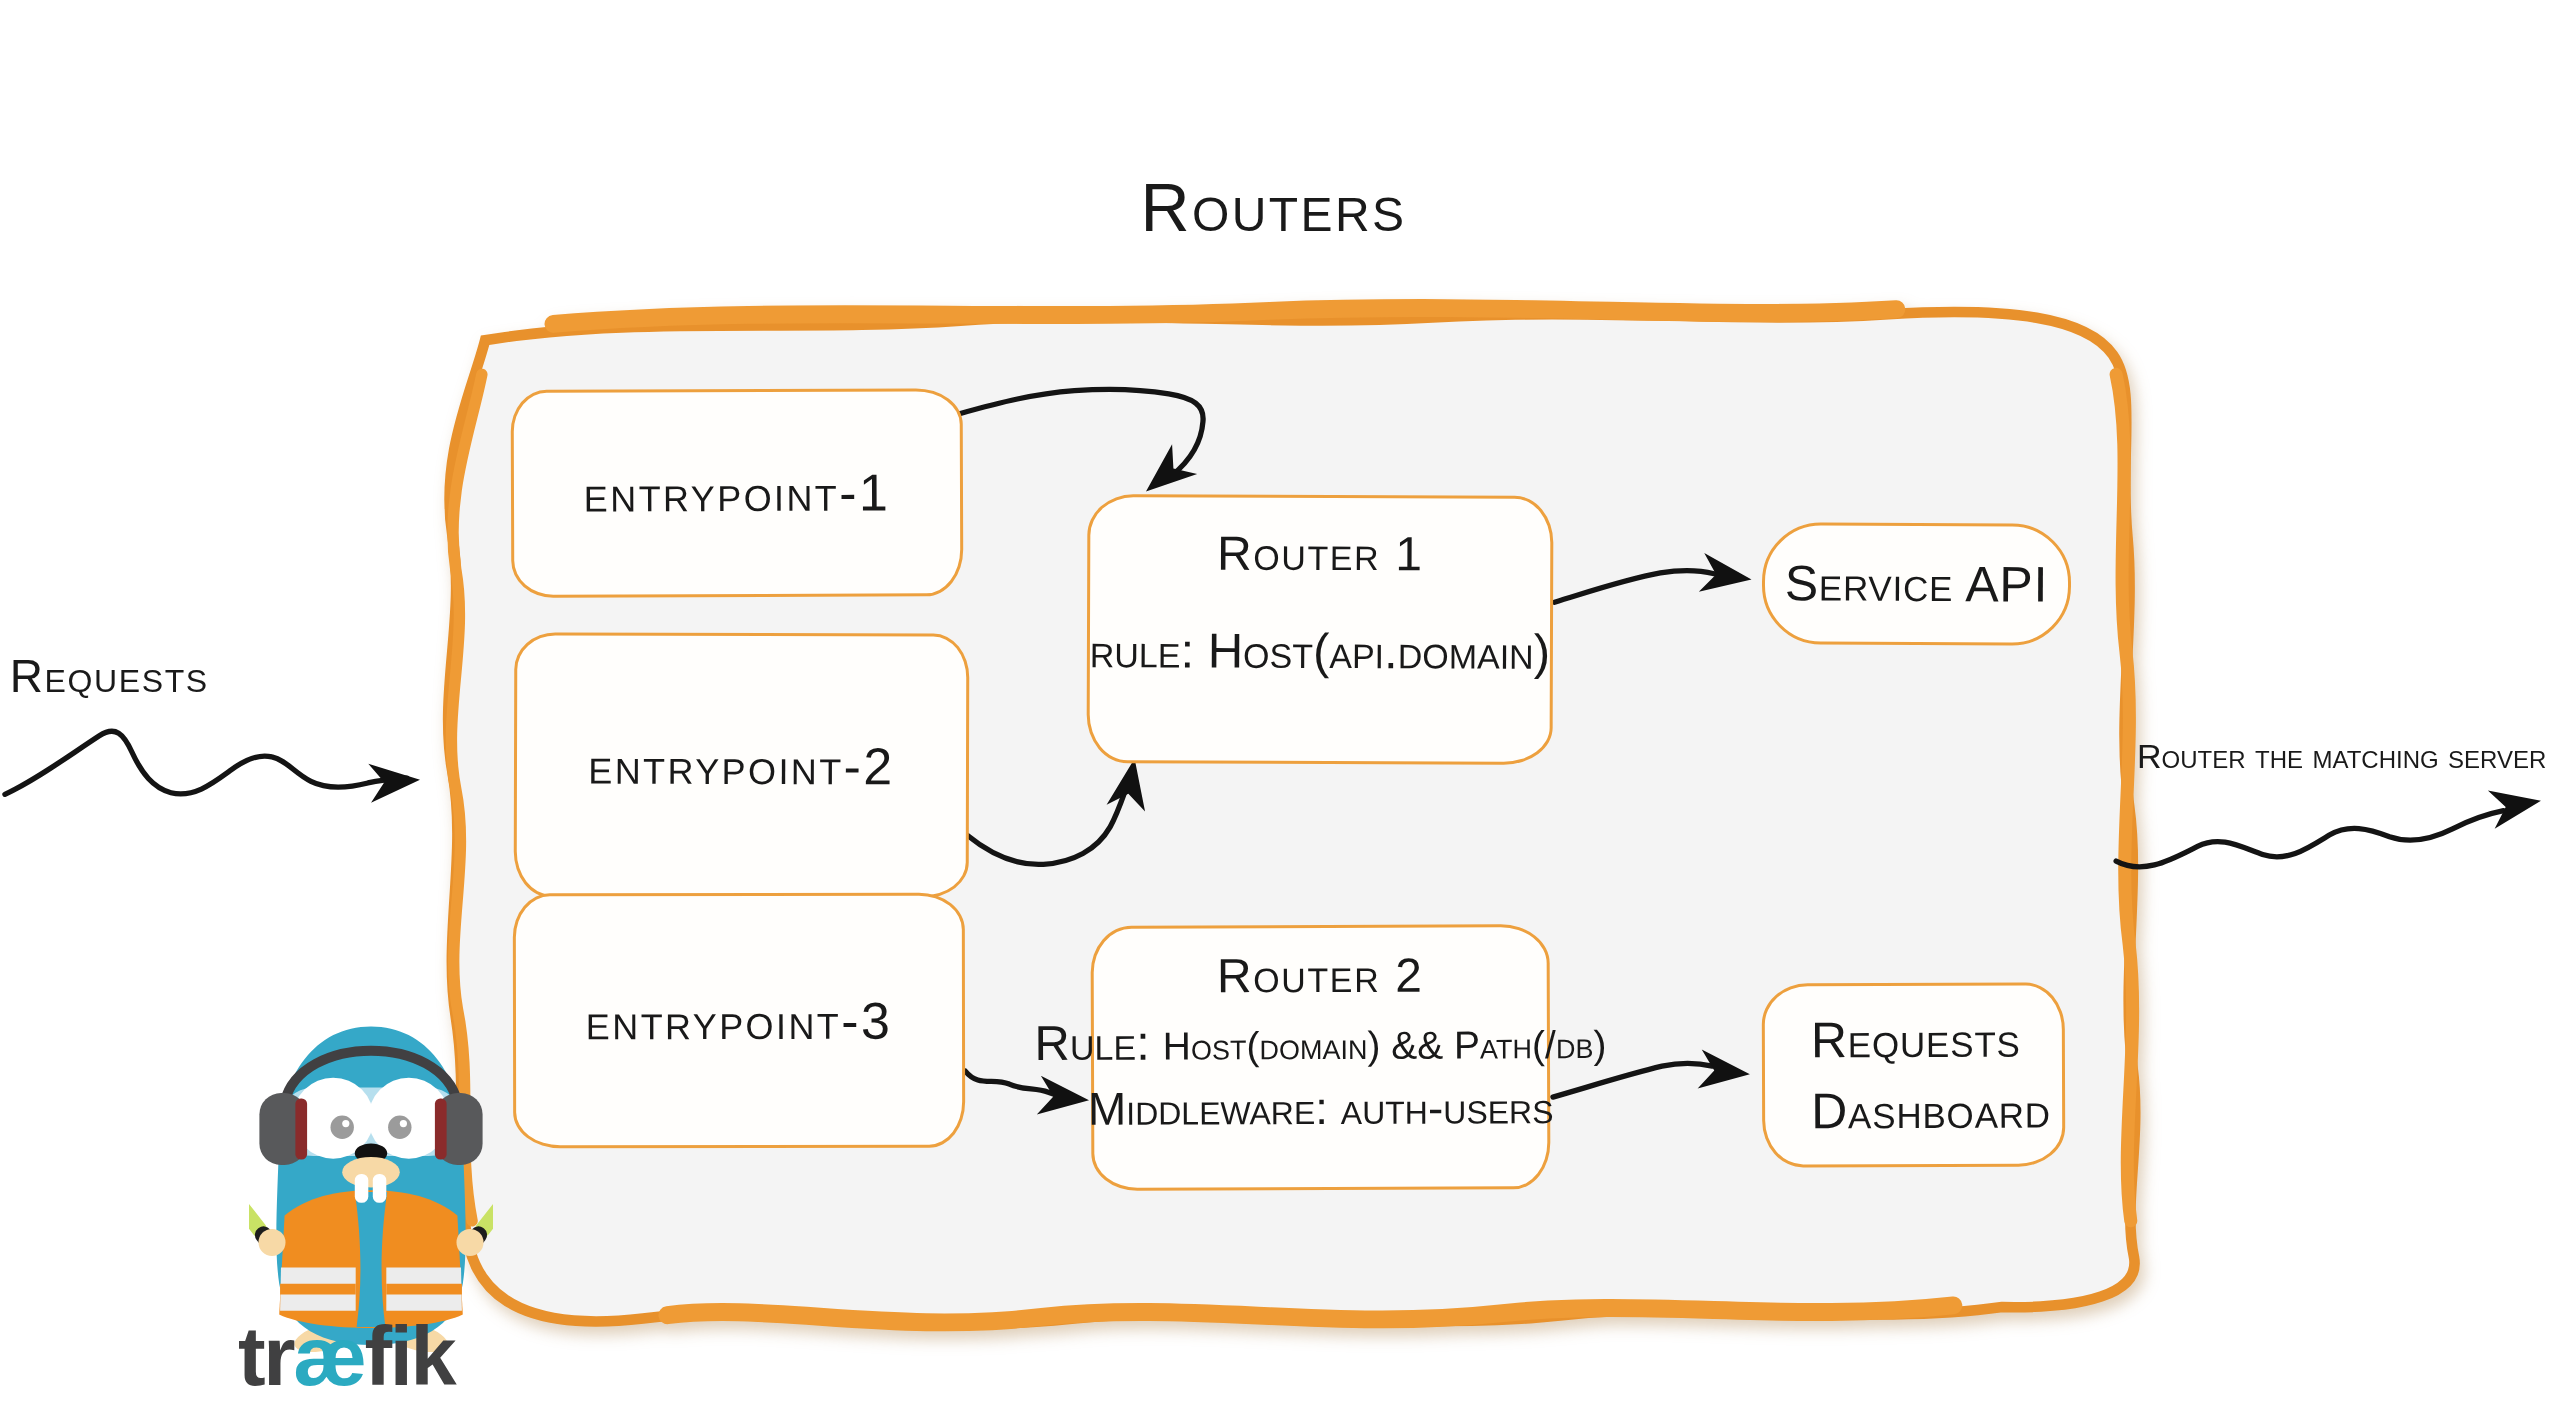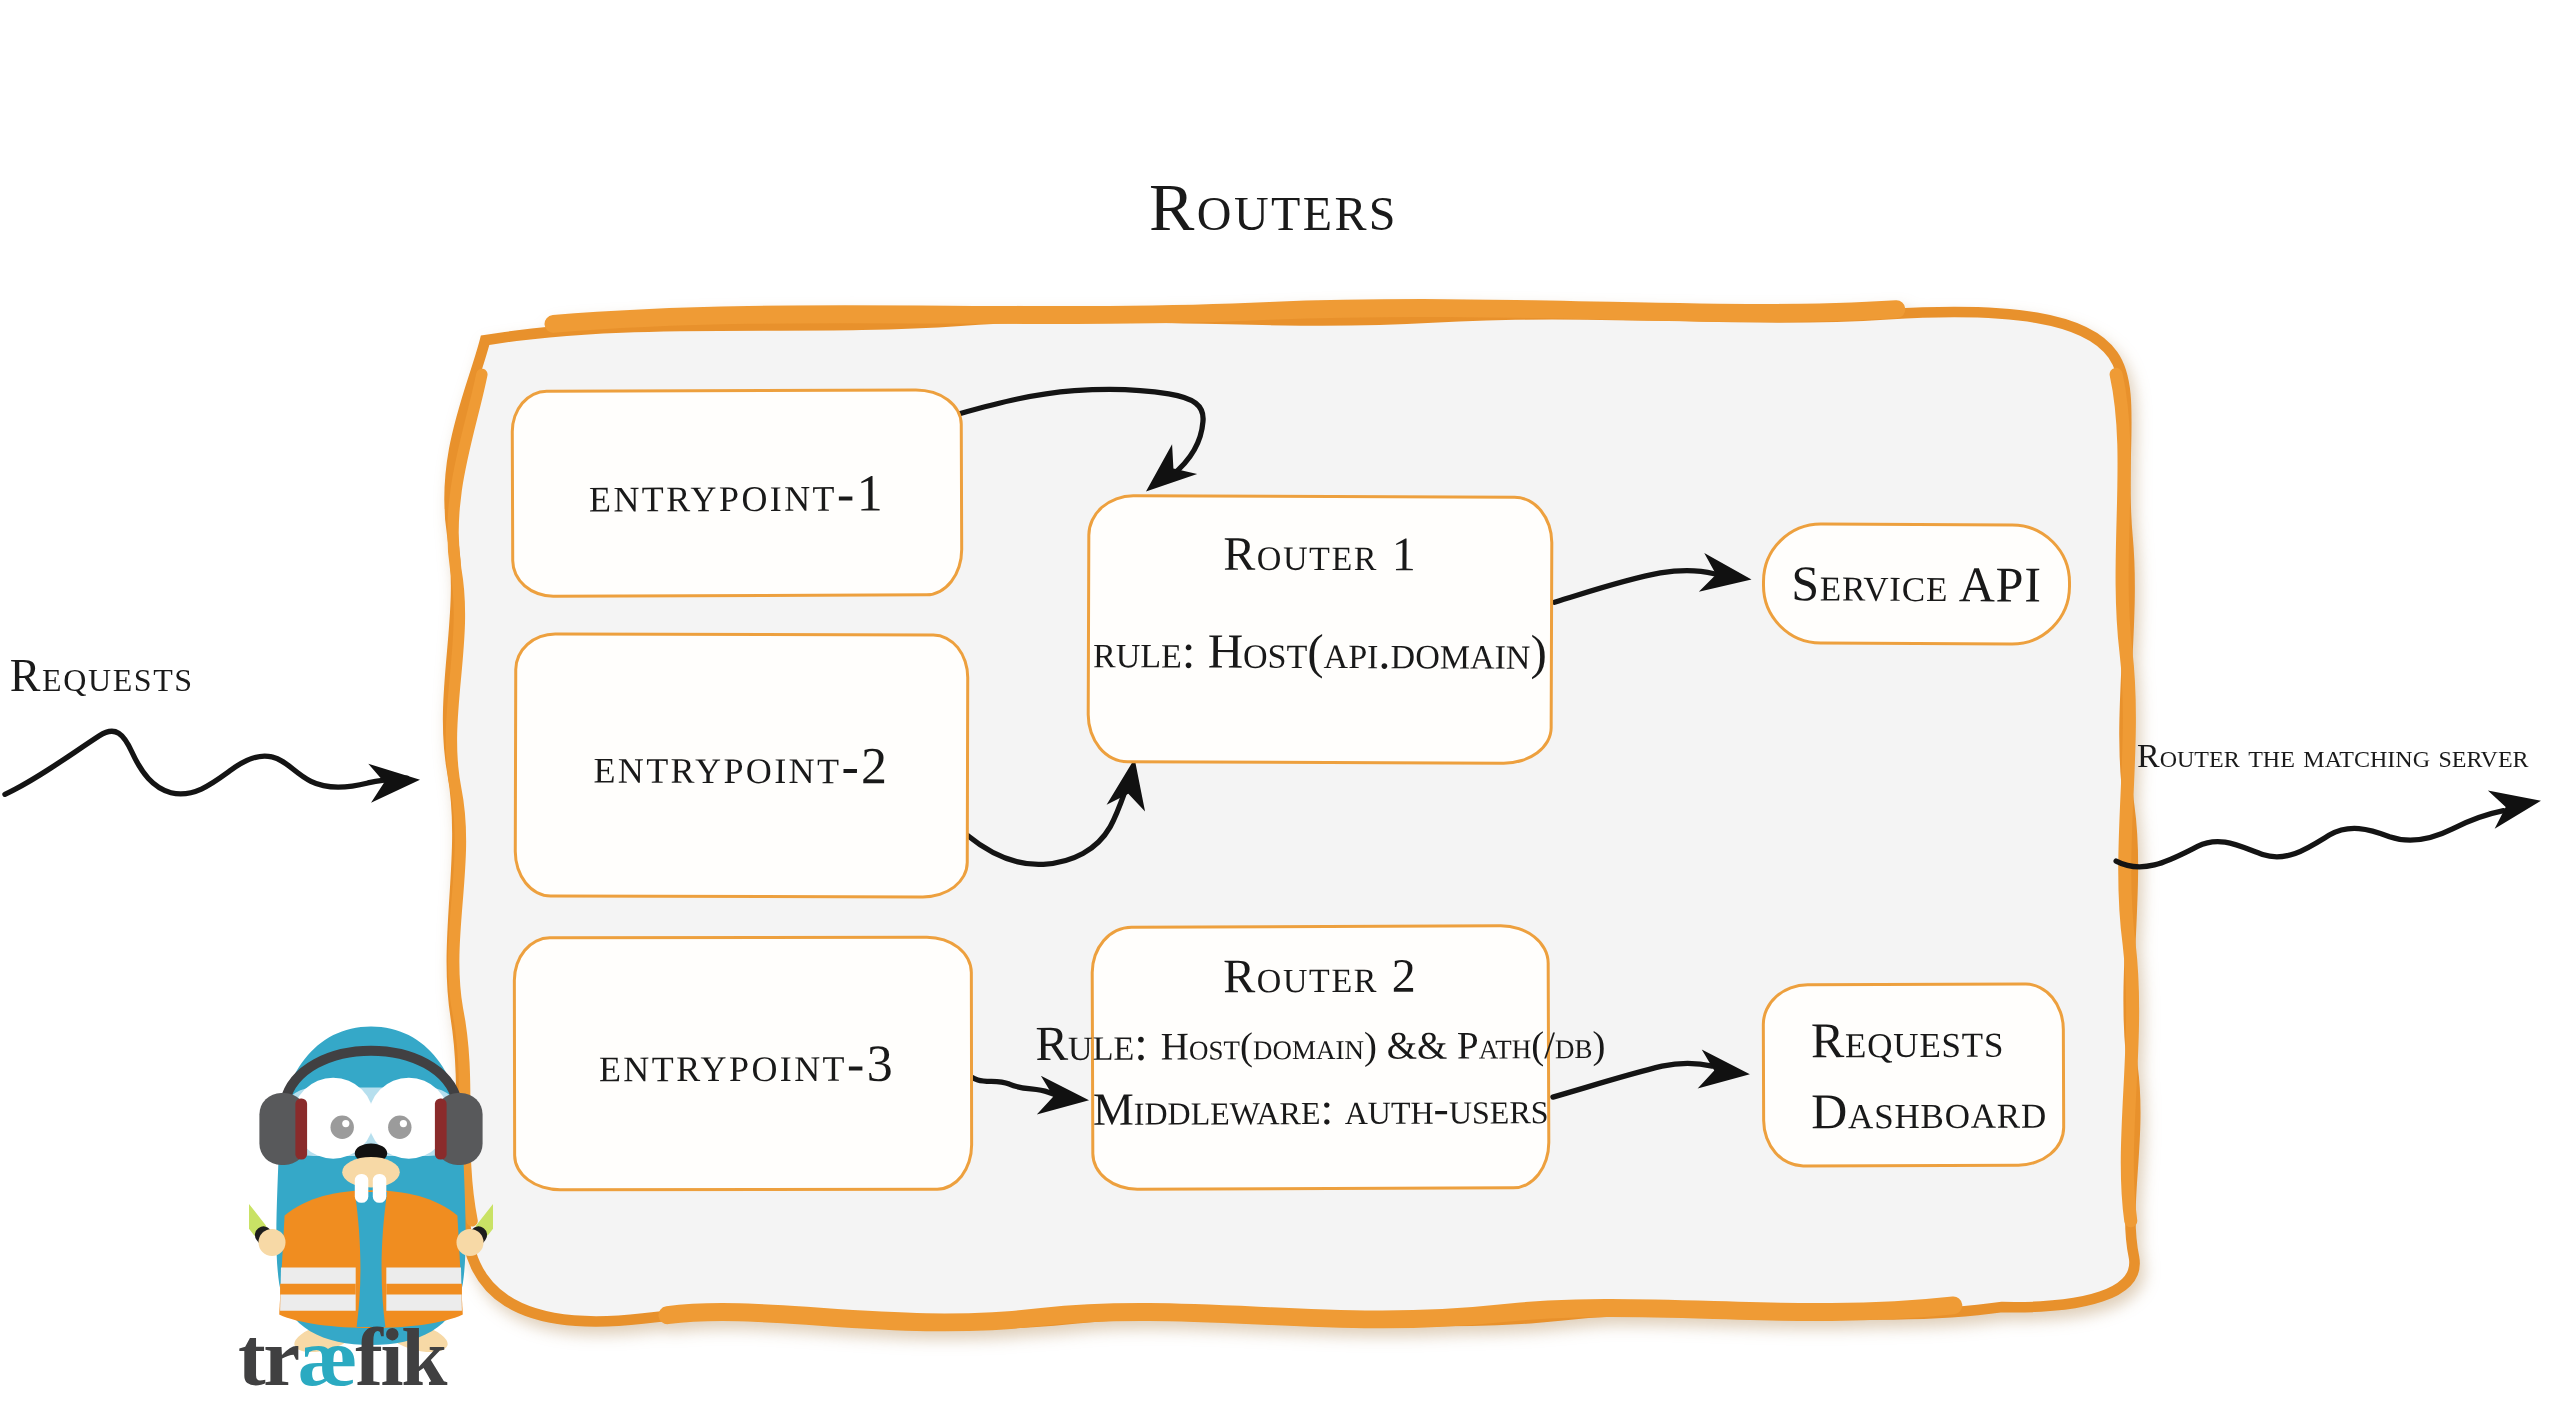--- a/index.html
+++ b/index.html
@@ -1,30 +1,30 @@
 <!DOCTYPE html>
 <html style="font-size:13px"><head>
 <meta charset="utf-8">
 <style>
   html,body{margin:0;padding:0;background:#ffffff;}
   .stage{position:relative;width:2576px;height:1408px;overflow:hidden;background:#ffffff;
-         font-family:Liberation Serif, serif;color:#1a1a1a;}
+         font-family:Liberation Sans, sans-serif;color:#1a1a1a;}
   .layer{position:absolute;left:0;top:0;width:2576px;height:1408px;}
   svg.diagram{z-index:1;}
   .blobwrap{filter:drop-shadow(6px 10px 9px rgba(150,95,25,.30));}
   .blob{fill:#f4f4f4;stroke:#e8912c;stroke-width:13;stroke-linecap:round;}
   .accent{fill:none;stroke:#ef9b35;stroke-linecap:round;}
   .sketch{fill:none;stroke:#141414;stroke-width:6.5;stroke-linecap:round;}
   .ahead{fill:#111;}
   .node{position:absolute;z-index:2;background:#fffefc;border:3.3px solid #eda03e;
         display:flex;align-items:center;justify-content:center;flex-direction:column;
         font-variant:small-caps;color:#191919;}
   .ep1{left:511px;top:389px;width:446px;height:202px;border-radius:36px 47px 37px 42px/42px 36px 47px 37px;transform:rotate(-.2deg);}
   .ep2{left:514px;top:633px;width:449px;height:259px;border-radius:41px 36px 46px 37px/37px 44px 36px 46px;transform:rotate(.15deg);}
-  .ep3{left:513px;top:936px;width:446px;height:249px;border-radius:37px 46px 36px 47px/44px 37px 46px 36px;transform:rotate(-.1deg);padding-left:8px;}
+  .ep3{left:513px;top:893px;width:446px;height:249px;border-radius:37px 46px 36px 47px/44px 37px 46px 36px;transform:rotate(-.1deg);}
   .ep .lbl{font-size:52px;letter-spacing:2.4px;}
   .r1{left:1087px;top:495px;width:466px;height:269px;border-radius:46px 39px 49px 41px/41px 47px 37px 49px;transform:rotate(.2deg);justify-content:flex-start;padding-top:28px;box-sizing:border-box;}
   .r2{left:1091px;top:925px;width:459px;height:265px;border-radius:41px 49px 37px 46px/47px 39px 47px 37px;transform:rotate(-.2deg);justify-content:flex-start;padding-top:19.5px;box-sizing:border-box;}
   .router-name{font-size:48px;letter-spacing:1.6px;}
   .r1 .rule-line{margin-top:42px;font-size:49px;white-space:nowrap;}
   .r2 .rule-line{margin-top:11.4px;font-size:39px;white-space:nowrap;}
   .r2 .rule-label{font-size:49px;margin-right:13px;}
   .r2 .mw-line{margin-top:11.4px;font-size:46px;white-space:nowrap;}
   .api{left:1762px;top:523px;width:303px;height:116px;border-radius:59px;transform:rotate(.3deg);}
   .dash{left:1762px;top:983px;width:303px;height:184px;border-radius:46px 39px 47px 41px/41px 47px 39px 47px;transform:rotate(-.2deg);align-items:flex-start;padding-left:46px;box-sizing:border-box;justify-content:center;gap:13px;}

